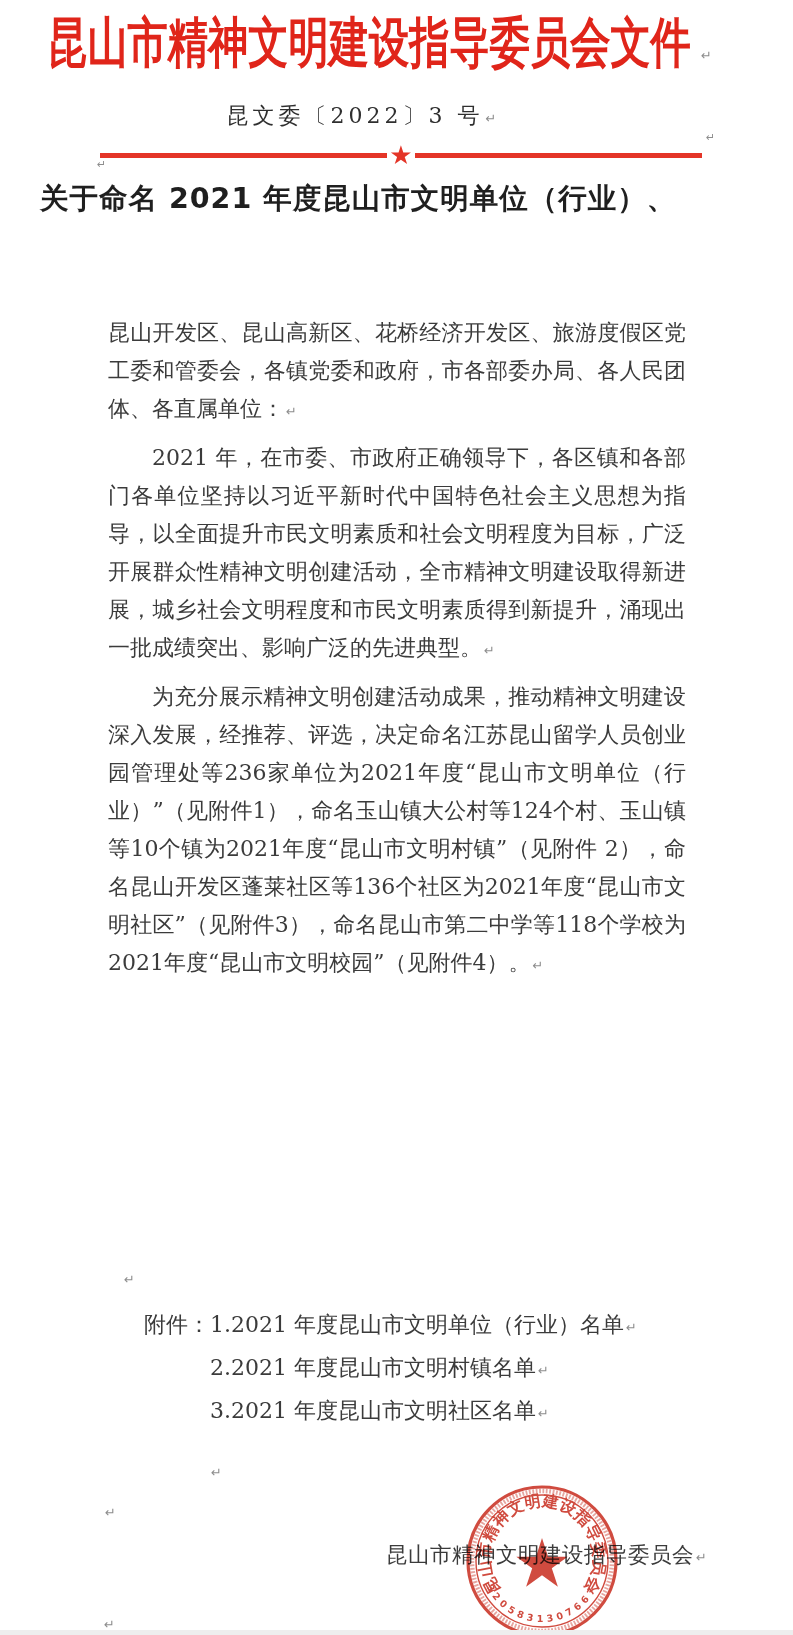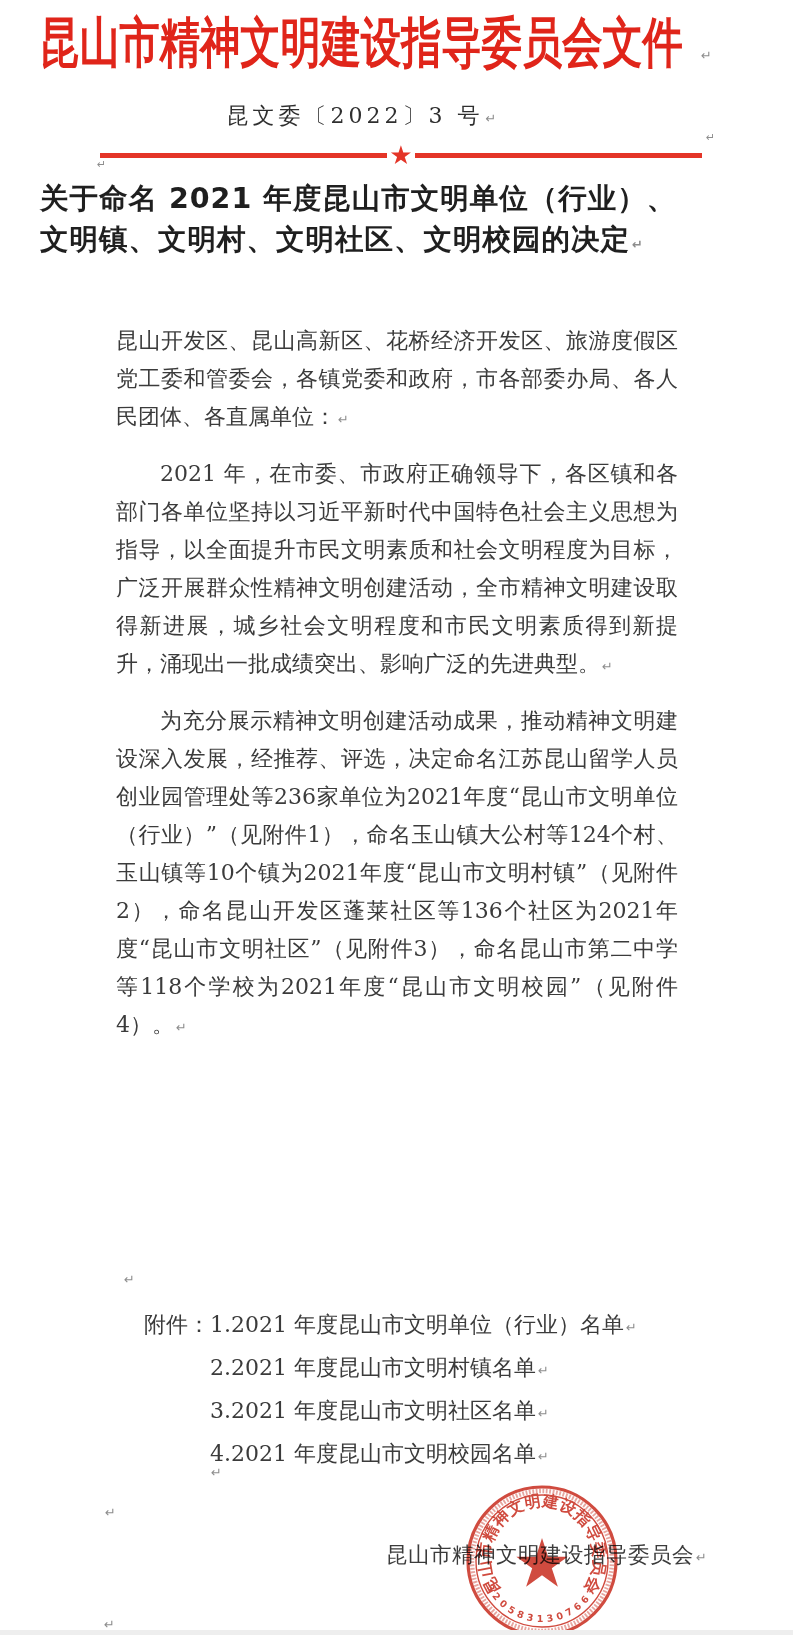--- a/index.html
+++ b/index.html
@@ -9,21 +9,21 @@
     height: 1635px;
     background: #ffffff;
     overflow: hidden;
     font-family: "DejaVu Serif", serif;
     color: #3b3b3b;
   }
 
   
   .org-title-wrap {
     position: absolute;
-    top: 12px; left: 8px; width: 706px;
+    top: 12px; left: 16px; width: 706px;
     display: flex; justify-content: center;
   }
   .org-title {
     font-family: "DejaVu Sans", sans-serif;
     font-weight: 700;
     font-size: 54px;
     line-height: 62px;
     color: #e0251a;
     white-space: nowrap;
     transform: scaleX(0.745);
@@ -69,21 +69,21 @@
 
   
   .body-block {
     position: absolute;
     top: 306px; left: 100px; width: 594px;
     font-size: 22px;
     line-height: 38px;
     text-align: justify;
     color: #3b3b3b;
   }
-  .body-block p { margin: 16px; }
+  .body-block p { margin: 8px; }
   .para { text-indent: 2em; }
 
   
   .attach {
     position: absolute;
     top: 1305px; left: 144px;
     display: flex;
     font-size: 22px;
     line-height: 40px;
     color: #3b3b3b;
@@ -161,23 +161,20 @@
     <div class="seg"></div>
     <div class="star">★</div>
     <div class="seg"></div>
   </div>
   <span class="pmark pm-abs pm-lineend">↵</span>
   <span class="pmark pm-abs pm-linestart">↵</span>
 
   <div class="doc-title">
     <div class="t-line">
       <span>关于命名 2021 年度昆山市文明单位（行业）、</span>
-    </div>
-    <div class="t-line">
-      <span>文明镇、文明村、文明社区、文明校园的决定</span><span class="pmark">↵</span>
     </div>
   </div>
 
   <div class="body-block">
     <p class="salutation">
       <span>昆山开发区、昆山高新区、花桥经济开发区、旅游度假区党工委和管委会，各镇党委和政府，市各部委办局、各人民团体、各直属单位：</span><span class="pmark">↵</span>
     </p>
     <p class="para">
       <span>2021 年，在市委、市政府正确领导下，各区镇和各部门各单位坚持以习近平新时代中国特色社会主义思想为指导，以全面提升市民文明素质和社会文明程度为目标，广泛开展群众性精神文明创建活动，全市精神文明建设取得新进展，城乡社会文明程度和市民文明素质得到新提升，涌现出一批成绩突出、影响广泛的先进典型。</span><span class="pmark">↵</span>
     </p>
@@ -190,23 +187,20 @@
     <span class="attach-label">附件：</span>
     <div class="attach-items">
       <div class="attach-item">
         <span>1.2021 年度昆山市文明单位（行业）名单</span><span class="pmark">↵</span>
       </div>
       <div class="attach-item">
         <span>2.2021 年度昆山市文明村镇名单</span><span class="pmark">↵</span>
       </div>
       <div class="attach-item">
         <span>3.2021 年度昆山市文明社区名单</span><span class="pmark">↵</span>
-      </div>
-      <div class="attach-item">
-        <span>4.2021 年度昆山市文明校园名单</span><span class="pmark">↵</span>
       </div>
     </div>
   </div>
 
   <span class="pmark pm-abs pm-blank1">↵</span>
   <span class="pmark pm-abs pm-blank2">↵</span>
   <span class="pmark pm-abs pm-blank3">↵</span>
   <span class="pmark pm-abs pm-blank4">↵</span>
 
   <div class="sign-org">

